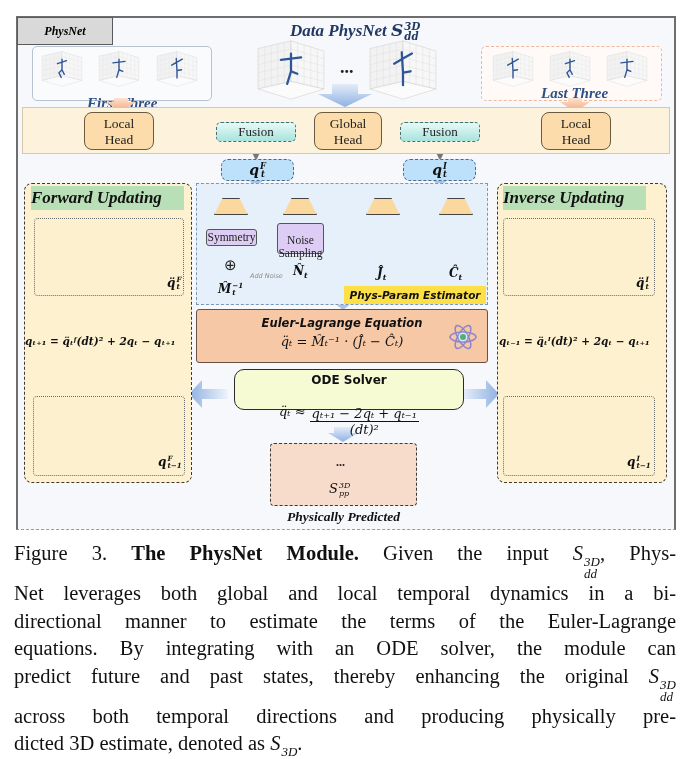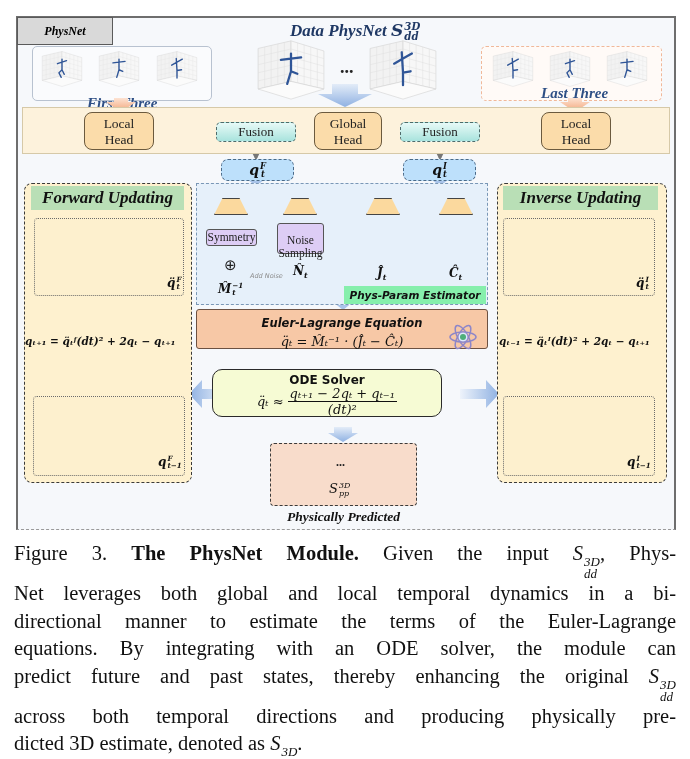--- a/index.html
+++ b/index.html
@@ -23,37 +23,37 @@
 
   .ellipsis { font-size: 18px; font-weight: bold; color: #222; }
 
   .band { left: 22px; top: 107px; width: 648px; height: 47px; background: #fdf2dc; border: 1px solid #d6c9a8; }
 
   .head-box { height: 38px; background: #fbdcaa; border: 1.5px solid #6b5a3e; border-radius: 8px; text-align: center; font-family: "Liberation Serif", serif; font-size: 13.5px; line-height: 16px; padding-top: 3px; color: #222; }
   .fusion-box { height: 20px; background: linear-gradient(#e7faf7, #a8e3dd); border: 1px dashed #4e6b6a; border-radius: 5px; text-align: center; font-family: "Liberation Serif", serif; font-size: 13px; line-height: 18px; color: #222; }
   .q-box { height: 22px; background: #bde0fb; border: 1px dashed #4b6a88; border-radius: 7px; text-align: center; font-family: "DejaVu Serif", serif; font-style: italic; font-weight: bold; font-size: 14px; line-height: 20px; color: #111; }
 
   .side-panel { background: #fef1cf; border: 1.8px dashed #3a3a3a; border-radius: 8px; }
-  .panel-title { background: #b9dfb6; font-family: "Liberation Serif", serif; font-style: italic; font-weight: bold; font-size: 17px; text-align: center; line-height: 24px; color: #111; }
+  .panel-title { background: #b9dfb6; font-family: "Liberation Serif", serif; font-style: italic; font-weight: bold; font-size: 17px; text-align: left; line-height: 24px; color: #111; }
   .frame-box { border: 1px dotted #6b6b6b; border-radius: 4px; background: #fdf0ce; }
   .qlabel { font-family: "DejaVu Serif", serif; font-style: italic; font-weight: bold; font-size: 12px; color: #111; }
   .update-eq { font-family: "DejaVu Serif", serif; font-style: italic; font-size: 10.5px; font-weight: bold; color: #111; white-space: nowrap; }
 
   .estimator { left: 196px; top: 183px; width: 292px; height: 122px; background: #e6f0fa; border: 1px dashed #7a97b6; }
   .trap { position: absolute; width: 34px; height: 17px; background: #fbd99e; border: 1px solid #444; clip-path: polygon(25% 0, 75% 0, 100% 100%, 0 100%); }
   .purple-box { position: absolute; background: #ddcdf5; border: 1px solid #555; border-radius: 3px; text-align: center; font-family: "Liberation Serif", serif; font-size: 11.5px; line-height: 13px; color: #222; }
-  .est-label { left: 344px; top: 286px; width: 142px; height: 18px; background: #86efac; font-family: "DejaVu Sans", sans-serif; font-style: italic; font-weight: bold; font-size: 10.5px; line-height: 18px; text-align: center; color: #111; }
+  .est-label { left: 344px; top: 286px; width: 142px; height: 18px; background: #fde047; font-family: "DejaVu Sans", sans-serif; font-style: italic; font-weight: bold; font-size: 10.5px; line-height: 18px; text-align: center; color: #111; }
   .var-label { font-family: "DejaVu Serif", serif; font-style: italic; font-weight: bold; font-size: 12px; color: #111; }
   .add-noise { font-family: "DejaVu Sans", sans-serif; font-style: italic; font-size: 6.5px; color: #8a8a8a; }
 
-  .euler-box { left: 196px; top: 309px; width: 292px; height: 40px; background: #f7c8a6; border: 1px solid #6c5142; border-radius: 3px; text-align: center; }
+  .euler-box { left: 196px; top: 309px; width: 292px; height: 54px; background: #f7c8a6; border: 1px solid #6c5142; border-radius: 3px; text-align: center; }
   .euler-title { font-family: "DejaVu Sans", sans-serif; font-style: italic; font-weight: bold; font-size: 11.5px; margin-top: 6px; color: #111; }
   .euler-eq { font-family: "DejaVu Serif", serif; font-style: italic; font-size: 13px; margin-top: 4px; color: #111; }
 
-  .ode-box { left: 212px; top: 369px; width: 230px; height: 48px; background: #f6fbd4; border: 1.5px solid #2a2a2a; border-radius: 10px; text-align: center; }
+  .ode-box { left: 234px; top: 369px; width: 230px; height: 41px; background: #f6fbd4; border: 1.5px solid #2a2a2a; border-radius: 10px; text-align: center; }
   .ode-title { font-family: "DejaVu Sans", sans-serif; font-weight: bold; font-size: 12px; margin-top: 3px; color: #111; }
 
   .pp-box { left: 270px; top: 443px; width: 147px; height: 63px; background: #f8dccb; border: 1.2px dashed #3a3a3a; border-radius: 4px; }
   .pp-label { left: 270px; top: 509px; width: 147px; text-align: center; font-family: "Liberation Serif", serif; font-style: italic; font-weight: bold; font-size: 13.5px; color: #111; }
 
   #caption { position: absolute; left: 14px; top: 540px; width: 662px; font-family: "Liberation Serif", serif; font-size: 20.5px; line-height: 27.6px; color: #111; text-align: justify; }
   #caption .cap-line { display: block; white-space: nowrap; text-align: justify; text-align-last: justify; }
   #caption .cap-line.last { text-align-last: left; }
   #caption b { font-weight: bold; }
   .cmath { font-family: "Liberation Serif", serif; font-style: italic; }
@@ -639,21 +639,21 @@
   <ellipse cx="16" cy="15" rx="13" ry="5" fill="none" stroke="#8e86c8" stroke-width="1.5" transform="rotate(60 16 15)"></ellipse>
   <ellipse cx="16" cy="15" rx="13" ry="5" fill="none" stroke="#8e86c8" stroke-width="1.5" transform="rotate(-60 16 15)"></ellipse>
   <circle cx="16" cy="15" r="5" fill="#dfe8fb" stroke="#8e86c8"></circle>
   <circle cx="16" cy="15" r="3" fill="#4fae7a"></circle>
 </svg>
 
 <div class="abs ode-box">
   <div class="ode-title">ODE Solver</div>
   <div style="display:flex;align-items:center;justify-content:center;gap:4px;font-family:'DejaVu Serif',serif;font-style:italic;font-size:13px;color:#111;margin-top:-1px;">
     <span>q̈ₜ ≈</span>
-    <span style="display:inline-flex;flex-direction:column;align-items:center;">
+    <span style="display:inline-flex;flex-direction:column;align-items:center;margin-top:20px;">
       <span style="border-bottom:1.2px solid #111;padding:0 2px;">qₜ₊₁ − 2qₜ + qₜ₋₁</span>
       <span>(dt)²</span>
     </span>
   </div>
 </div>
 
 <div class="abs side-panel" style="left:24px;top:183px;width:168px;height:300px;"></div>
 <div class="abs panel-title" style="left:31px;top:186px;width:153px;">Forward Updating</div>
 <div class="abs frame-box" style="left:34px;top:218px;width:150px;height:78px;"></div>
 <div class="abs qlabel" style="left:167px;top:276px;"><span>q̈</span><span class="sup-sub">
@@ -661,21 +661,21 @@
       <span>t</span>
     </span></div>
 <div class="abs update-eq" style="left:25px;top:335px;">qₜ₊₁ = q̈ₜᶠ(dt)² + 2qₜ − qₜ₊₁</div>
 <div class="abs frame-box" style="left:33px;top:396px;width:152px;height:80px;"></div>
 <div class="abs qlabel" style="left:158px;top:455px;"><span>q</span><span class="sup-sub">
       <span>F</span>
       <span>t−1</span>
     </span></div>
 
 <div class="abs side-panel" style="left:497px;top:183px;width:170px;height:300px;"></div>
-<div class="abs panel-title" style="left:503px;top:186px;width:155px;">Inverse Updating</div>
+<div class="abs panel-title" style="left:503px;top:186px;width:143px;">Inverse Updating</div>
 <div class="abs frame-box" style="left:503px;top:218px;width:152px;height:78px;"></div>
 <div class="abs qlabel" style="left:636px;top:276px;"><span>q̈</span><span class="sup-sub">
       <span>I</span>
       <span>t</span>
     </span></div>
 <div class="abs update-eq" style="left:499px;top:335px;">qₜ₋₁ = q̈ₜᴵ(dt)² + 2qₜ − qₜ₊₁</div>
 <div class="abs frame-box" style="left:503px;top:396px;width:152px;height:80px;"></div>
 <div class="abs qlabel" style="left:627px;top:455px;"><span>q</span><span class="sup-sub">
       <span>I</span>
       <span>t−1</span>

